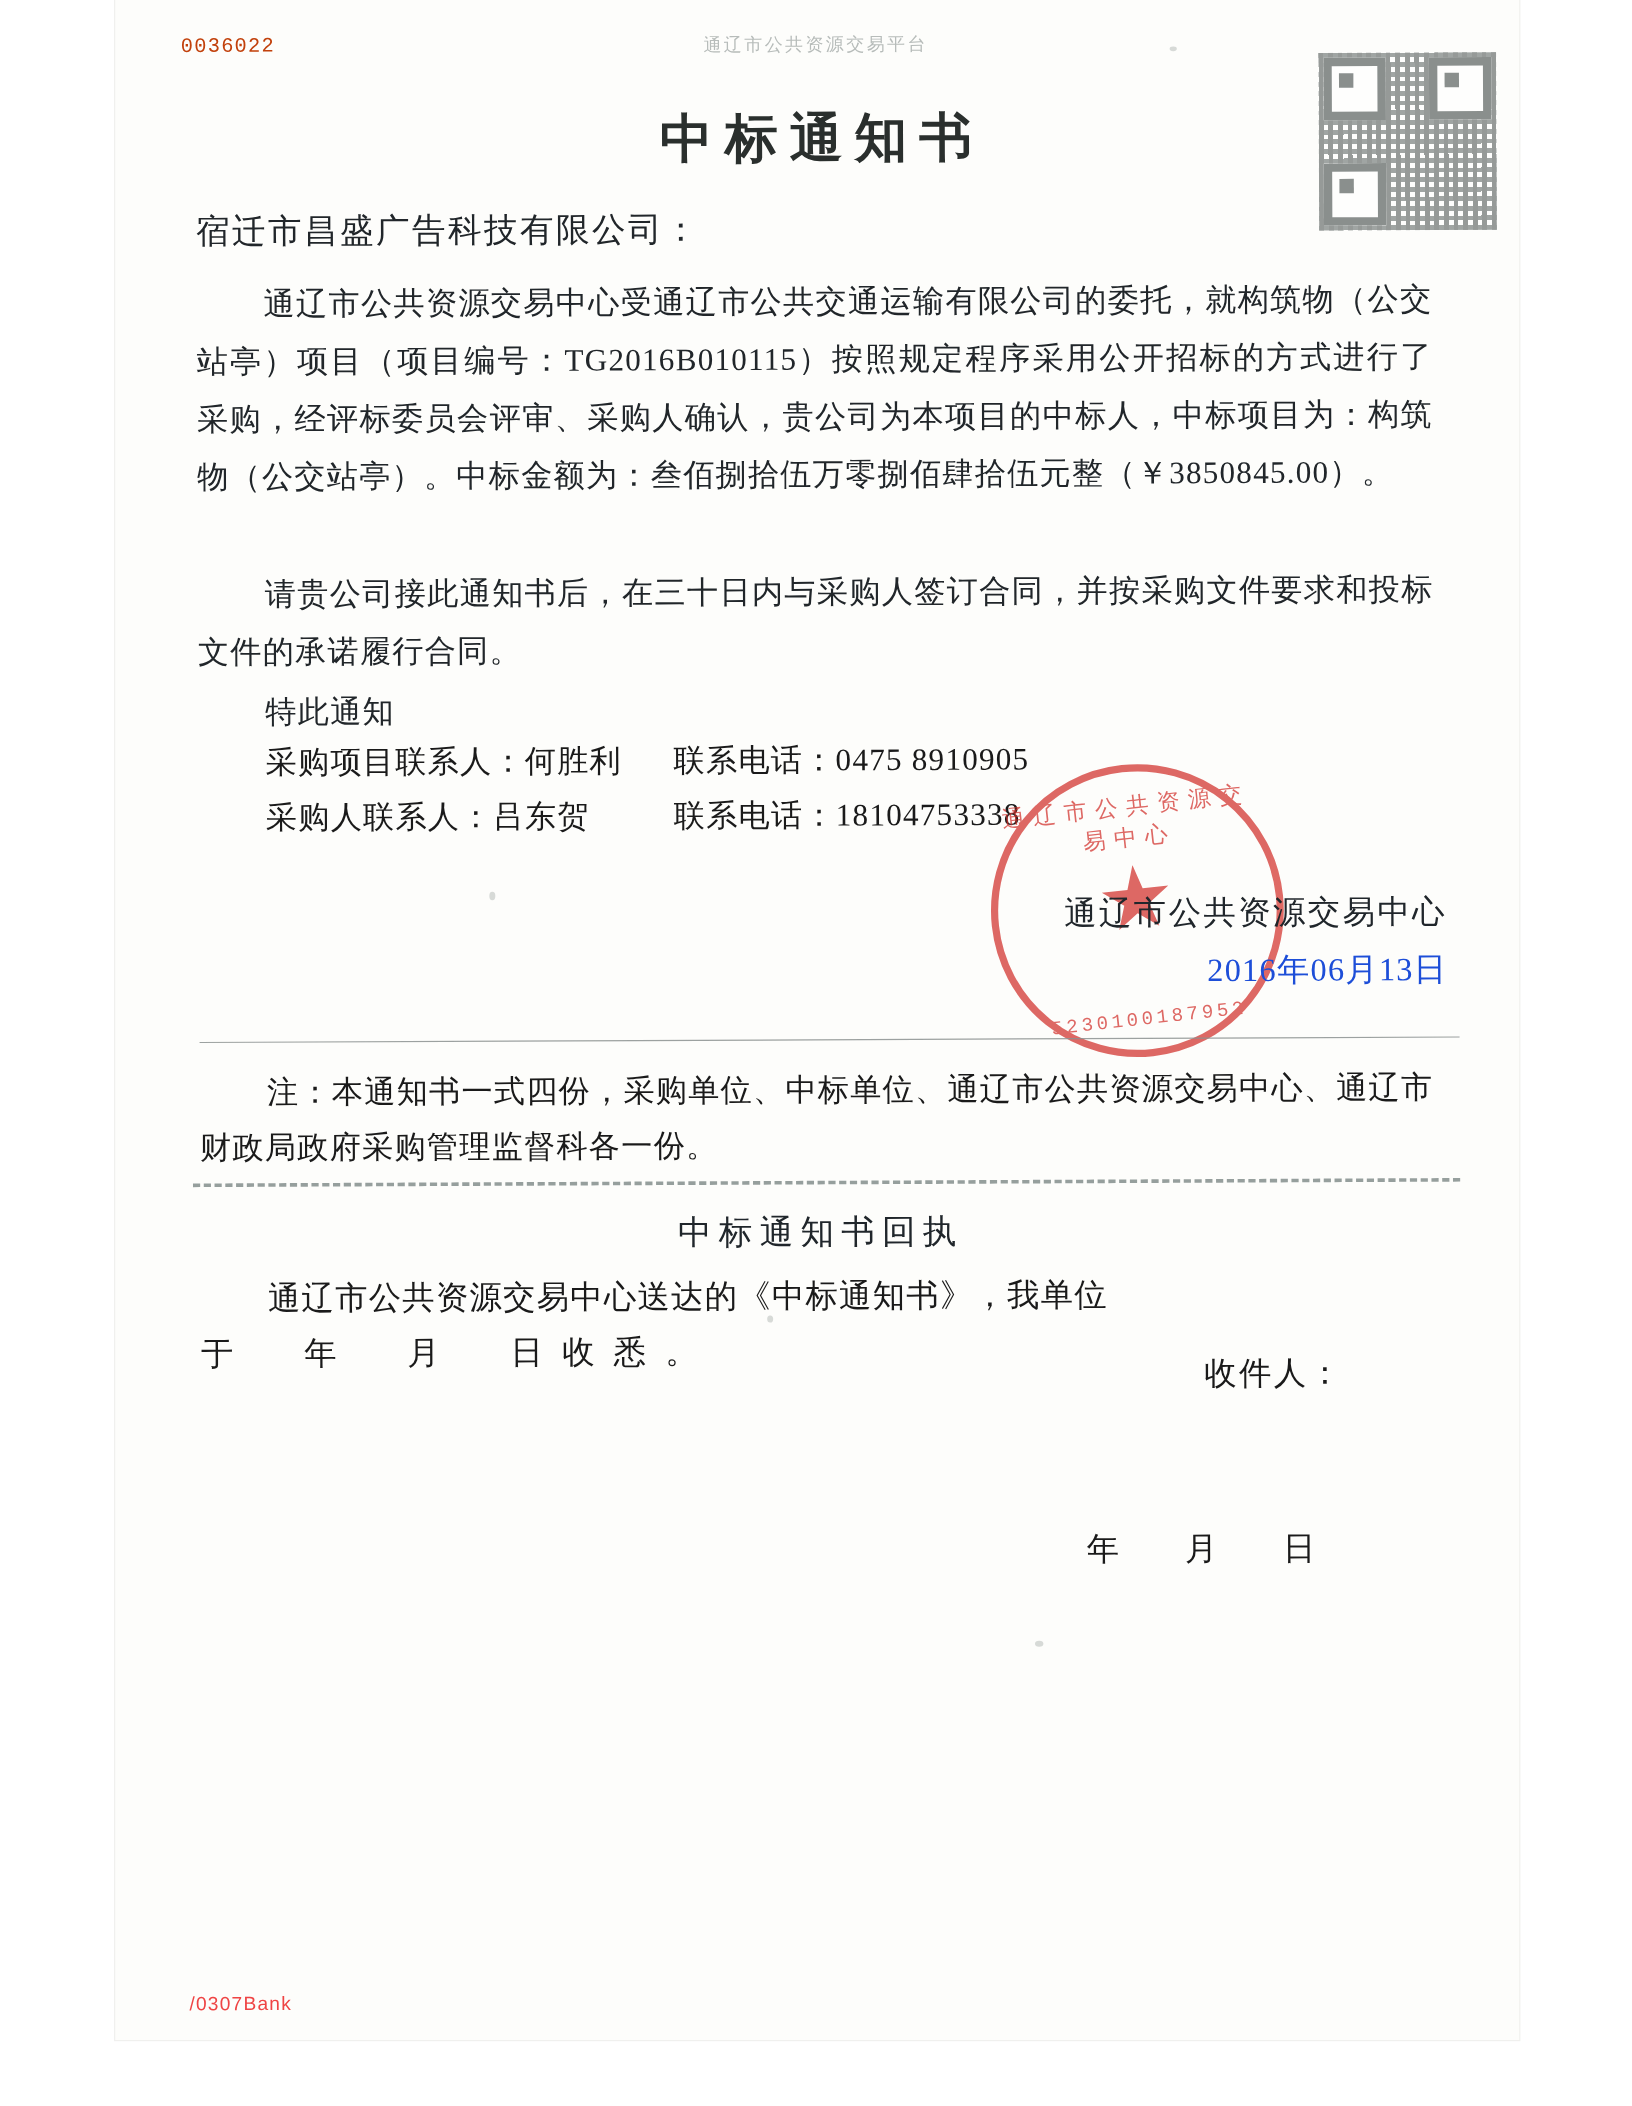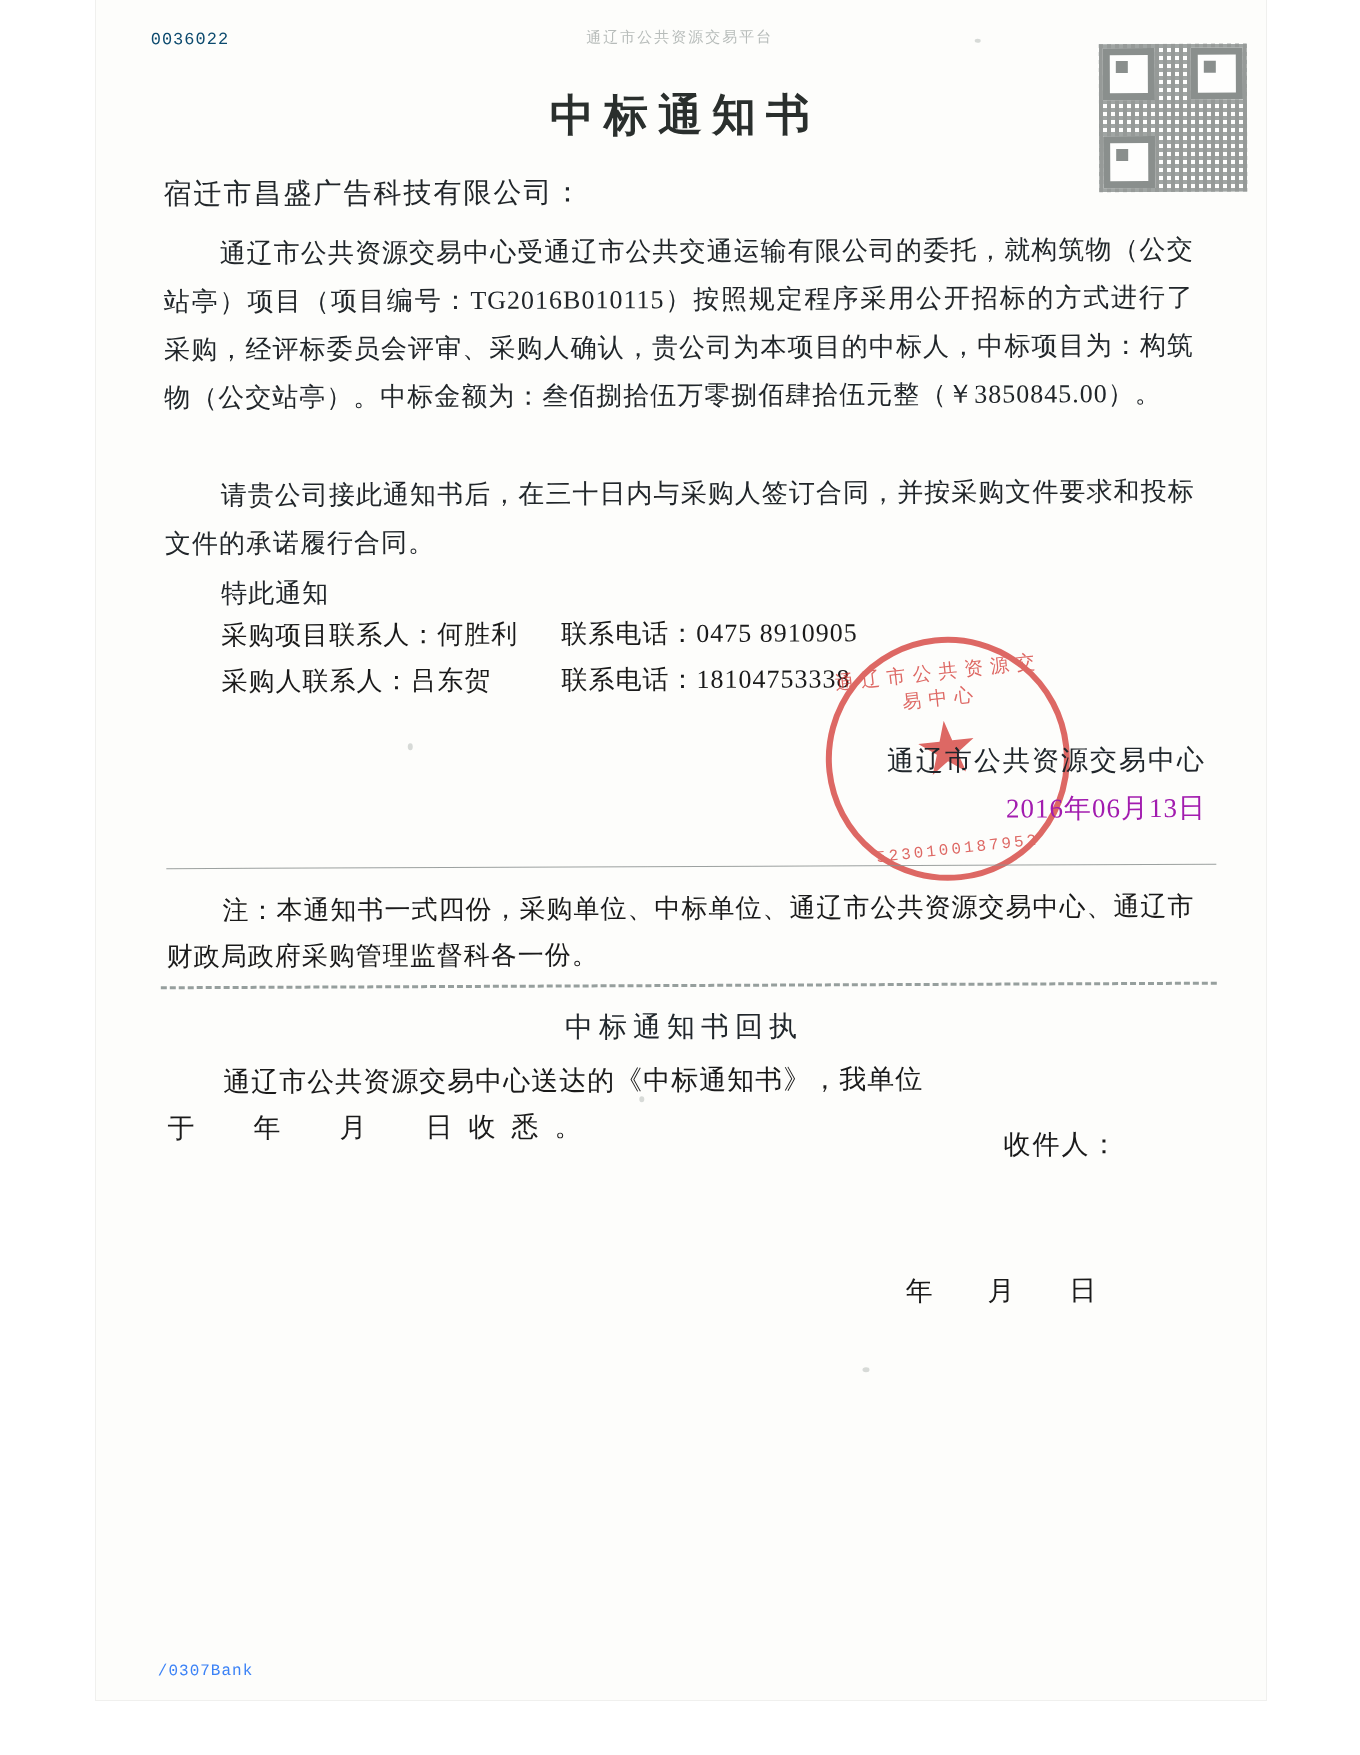--- a/index.html
+++ b/index.html
@@ -40,21 +40,21 @@
     transform-origin: 50% 20%;
   }
 
   
   #doc-code {
     position: absolute;
     left: 56px;
     top: 28px;
     font-size: 17px;
     letter-spacing: 1px;
-    color: #0c4a6e;
+    color: #c2410c;
     font-family: "Liberation Mono", "DejaVu Sans Mono", monospace;
   }
   #platform-header {
     position: absolute;
     left: 0;
     right: 0;
     top: 28px;
     text-align: center;
     font-size: 15px;
     color: #b7bcba;
@@ -146,21 +146,21 @@
     font-size: 27px;
     letter-spacing: 2px;
     color: #20262b;
   }
   #signer-date {
     position: absolute;
     right: 62px;
     top: 792px;
     font-size: 27px;
     letter-spacing: 1px;
-    color: #a21caf;
+    color: #1d4ed8;
   }
 
   
   #official-seal {
     position: absolute;
     left: 728px;
     top: 638px;
     width: 232px;
     height: 232px;
     border: 6px solid #d2302b;
@@ -272,22 +272,22 @@
     font-size: 27px;
     letter-spacing: 24px;
   }
 
   
   #footer-code {
     position: absolute;
     left: 56px;
     bottom: 22px;
     font-size: 16px;
-    color: #3b82f6;
-    font-family: Liberation Mono, monospace;
+    color: #ef4444;
+    font-family: Liberation Sans, sans-serif;
     letter-spacing: 1px;
   }
 
   
   .speck {
     position: absolute;
     background: #c9cdcb;
     border-radius: 50%;
     opacity: .75;
   }

